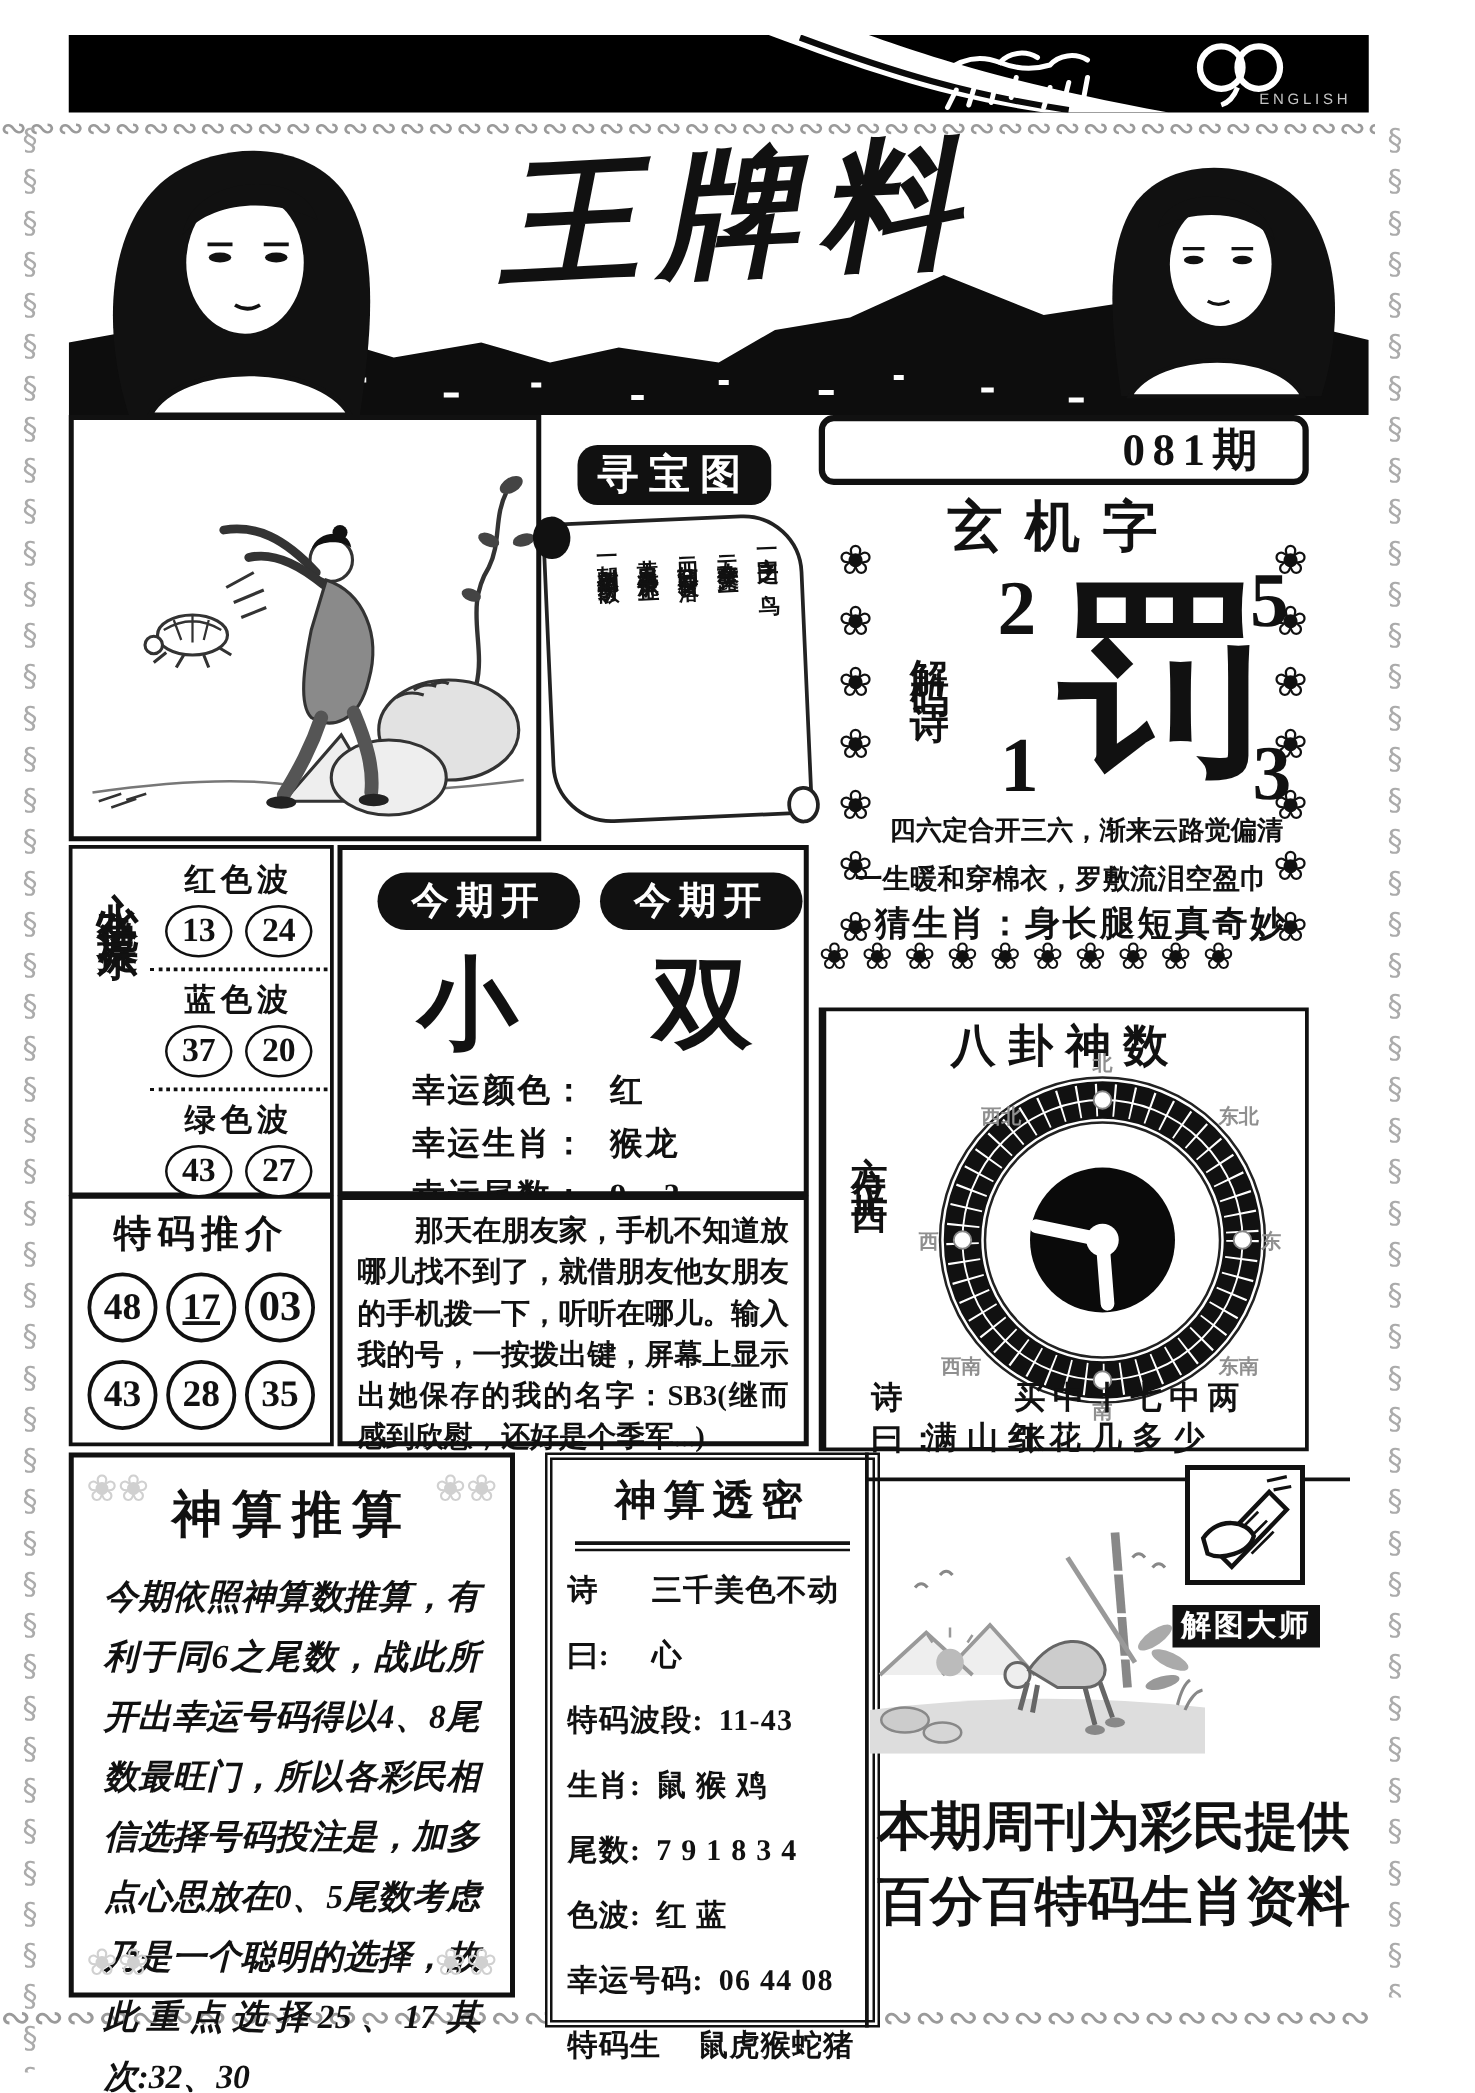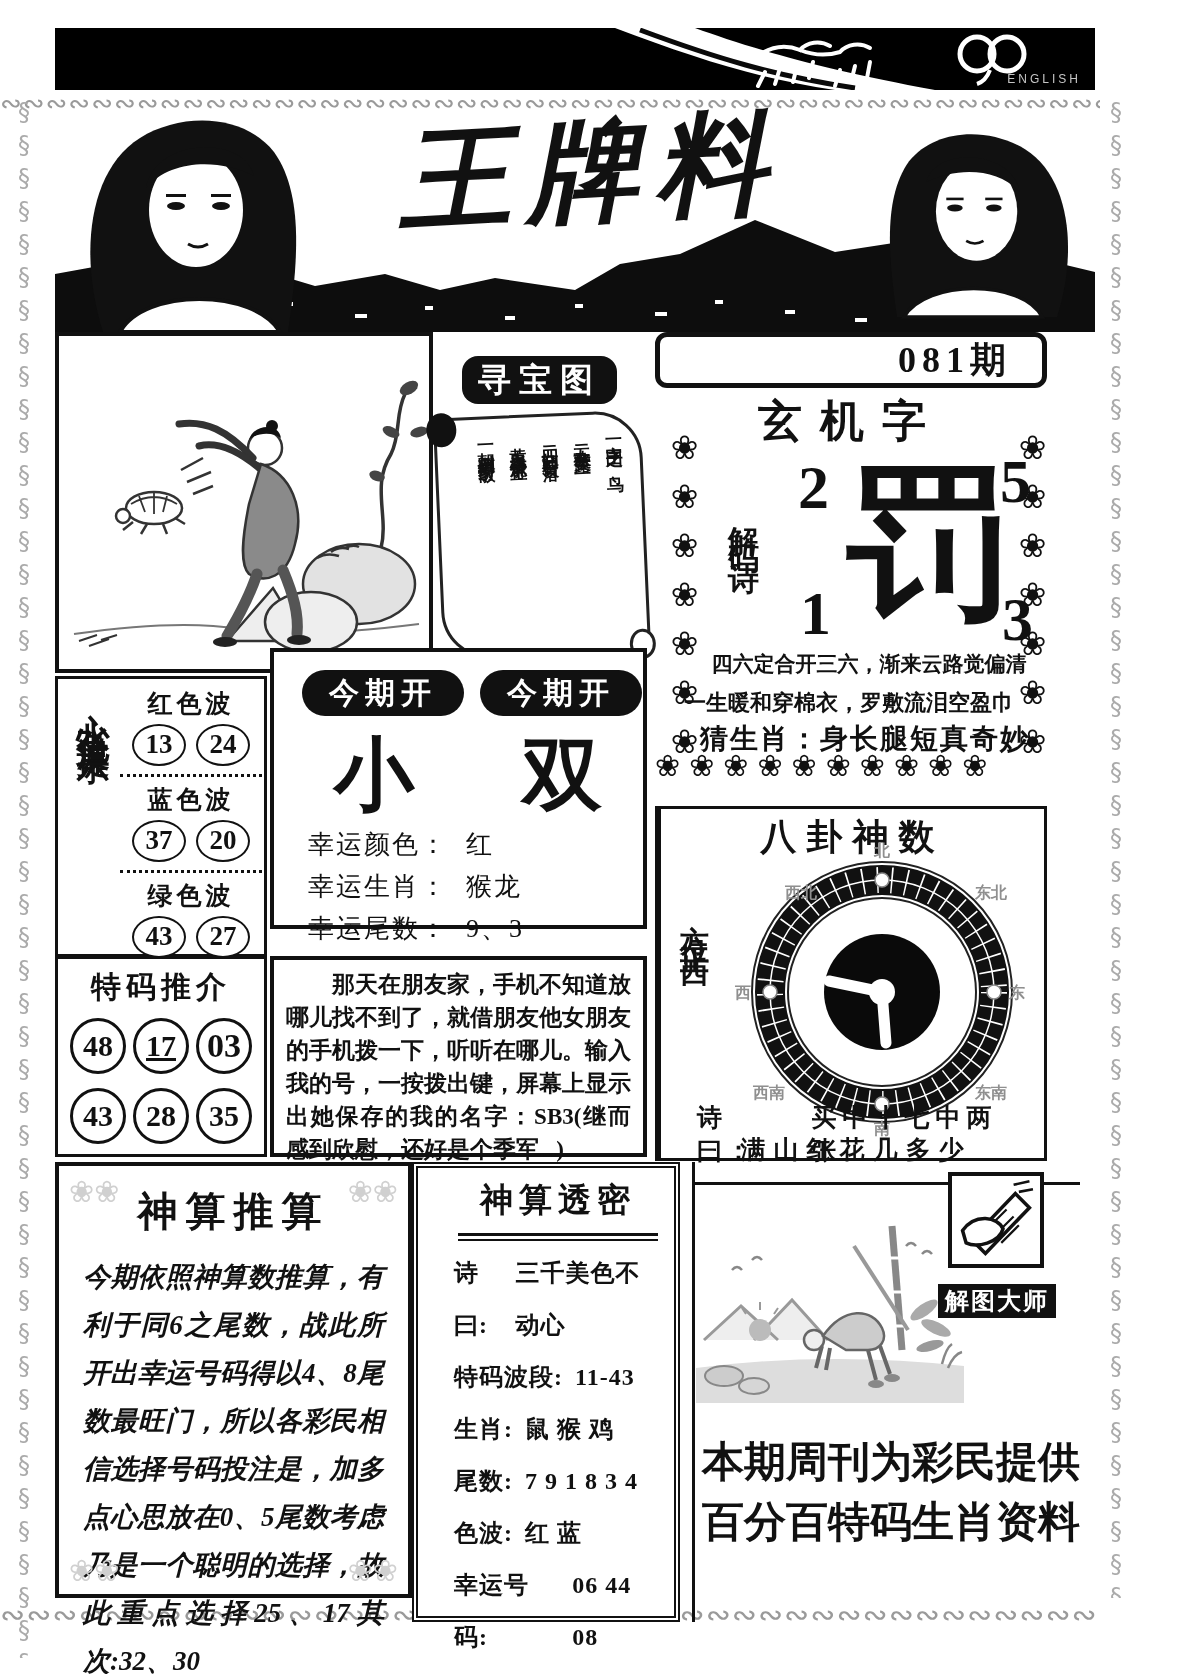--- a/index.html
+++ b/index.html
@@ -33,21 +33,21 @@
   }
   .flower-col {
     position:absolute; writing-mode:vertical-rl; text-orientation:upright;
     font-size:33px; letter-spacing:10px; color:#111; overflow:hidden;
     font-family:"DejaVu Sans",sans-serif;
   }
   .flower-row {
     position:absolute; font-size:30px; letter-spacing:9px; color:#111;
     white-space:nowrap; overflow:hidden; font-family:"DejaVu Sans",sans-serif;
   }
-  .kv-row { display:flex; font-size:26px; font-weight:400; line-height:42px; letter-spacing:2px; }
+  .kv-row { display:flex; font-size:26px; font-weight:700; line-height:42px; letter-spacing:2px;margin-left:22px; }
   .kv-row .v { margin-left:18px; }
   .toumi-row { display:flex; font-size:24px; font-weight:700; line-height:52px; letter-spacing:1px; }
   .toumi-row .v { margin-left:12px; }
   .dir-label { position:absolute; color:#8f8f8f; font-size:16px; font-weight:600; }
   .corner-flower { position:absolute; color:#d0d0d0; font-size:30px; font-family:"DejaVu Sans",sans-serif; }
 </style>
 </head>
 <body>
 
 <div class="page">
@@ -209,21 +209,21 @@
       </div>
       <div style="border-top:3px dotted #111; margin-top:8px;"></div>
       <div class="center" style="font-size:25px; font-weight:600; letter-spacing:4px; margin-top:6px;">绿色波</div>
       <div class="center" style="margin-top:4px;">
         <span class="circle-num" style="width:54px; height:42px; border-radius:50%; font-size:27px; line-height:37px; border-width:2.5px; margin:0 3px;">43</span>
         <span class="circle-num" style="width:54px; height:42px; border-radius:50%; font-size:27px; line-height:37px; border-width:2.5px; margin:0 3px;">27</span>
       </div>
     </div>
   </div>
 
-  <div class="box" style="left:270px; top:648px; width:377px; height:281px; border-width:4px;">
+  <div class="box" style="left:270px; top:676px; width:377px; height:281px; border-width:4px;">
     <div class="pill" style="left:28px; top:18px; width:162px; height:46px; font-size:30px; line-height:46px; letter-spacing:6px;">今期开</div>
     <div class="pill" style="left:206px; top:18px; width:162px; height:46px; font-size:30px; line-height:46px; letter-spacing:6px;">今期开</div>
     <div class="abs bold" style="left:60px; top:70px; font-size:80px;">小</div>
     <div class="abs bold" style="left:248px; top:70px; font-size:80px;">双</div>
     <div class="abs" style="left:34px; top:172px;">
       <div class="kv-row">
         <span>幸运颜色：</span>
         <span class="v">红</span>
       </div>
       <div class="kv-row">
@@ -296,21 +296,21 @@
 
   <div class="box" style="left:55px; top:1162px; width:357px; height:436px; border-width:4px;">
     <span class="corner-flower" style="left:10px; top:8px;">❀❀</span>
     <span class="corner-flower" style="right:10px; top:8px;">❀❀</span>
     <span class="corner-flower" style="left:10px; bottom:6px;">❀❀</span>
     <span class="corner-flower" style="right:10px; bottom:6px;">❀❀</span>
     <div class="center bold" style="font-size:40px; letter-spacing:8px; margin-top:18px;">神算推算</div>
     <p style="font-size:27px; line-height:48px; font-weight:600; text-align:justify; padding:14px 24px 0 24px; font-style:italic;">今期依照神算数推算，有利于同6之尾数，战此所开出幸运号码得以4、8尾数最旺门，所以各彩民相信选择号码投注是，加多点心思放在0、5尾数考虑乃是一个聪明的选择，故此重点选择25、17其次:32、30</p>
   </div>
 
-  <div class="box" style="left:412px; top:1162px; width:268px; height:460px; border:6px double #111;padding-left:24px;">
+  <div class="box" style="left:436px; top:1162px; width:268px; height:460px; border:6px double #111;">
     <div class="center bold" style="font-size:33px; letter-spacing:6px; margin-top:10px;">神算透密</div>
     <div style="width:86%; margin:10px auto 2px auto; border-top:3px solid #111; border-bottom:2px solid #111; height:8px;"></div>
     <div style="padding:4px 12px 0 12px;">
       <div class="toumi-row">
         <span>诗曰:</span>
         <span class="v">三千美色不动心</span>
       </div>
       <div class="toumi-row">
         <span>特码波段:</span>
         <span class="v">11-43</span>

